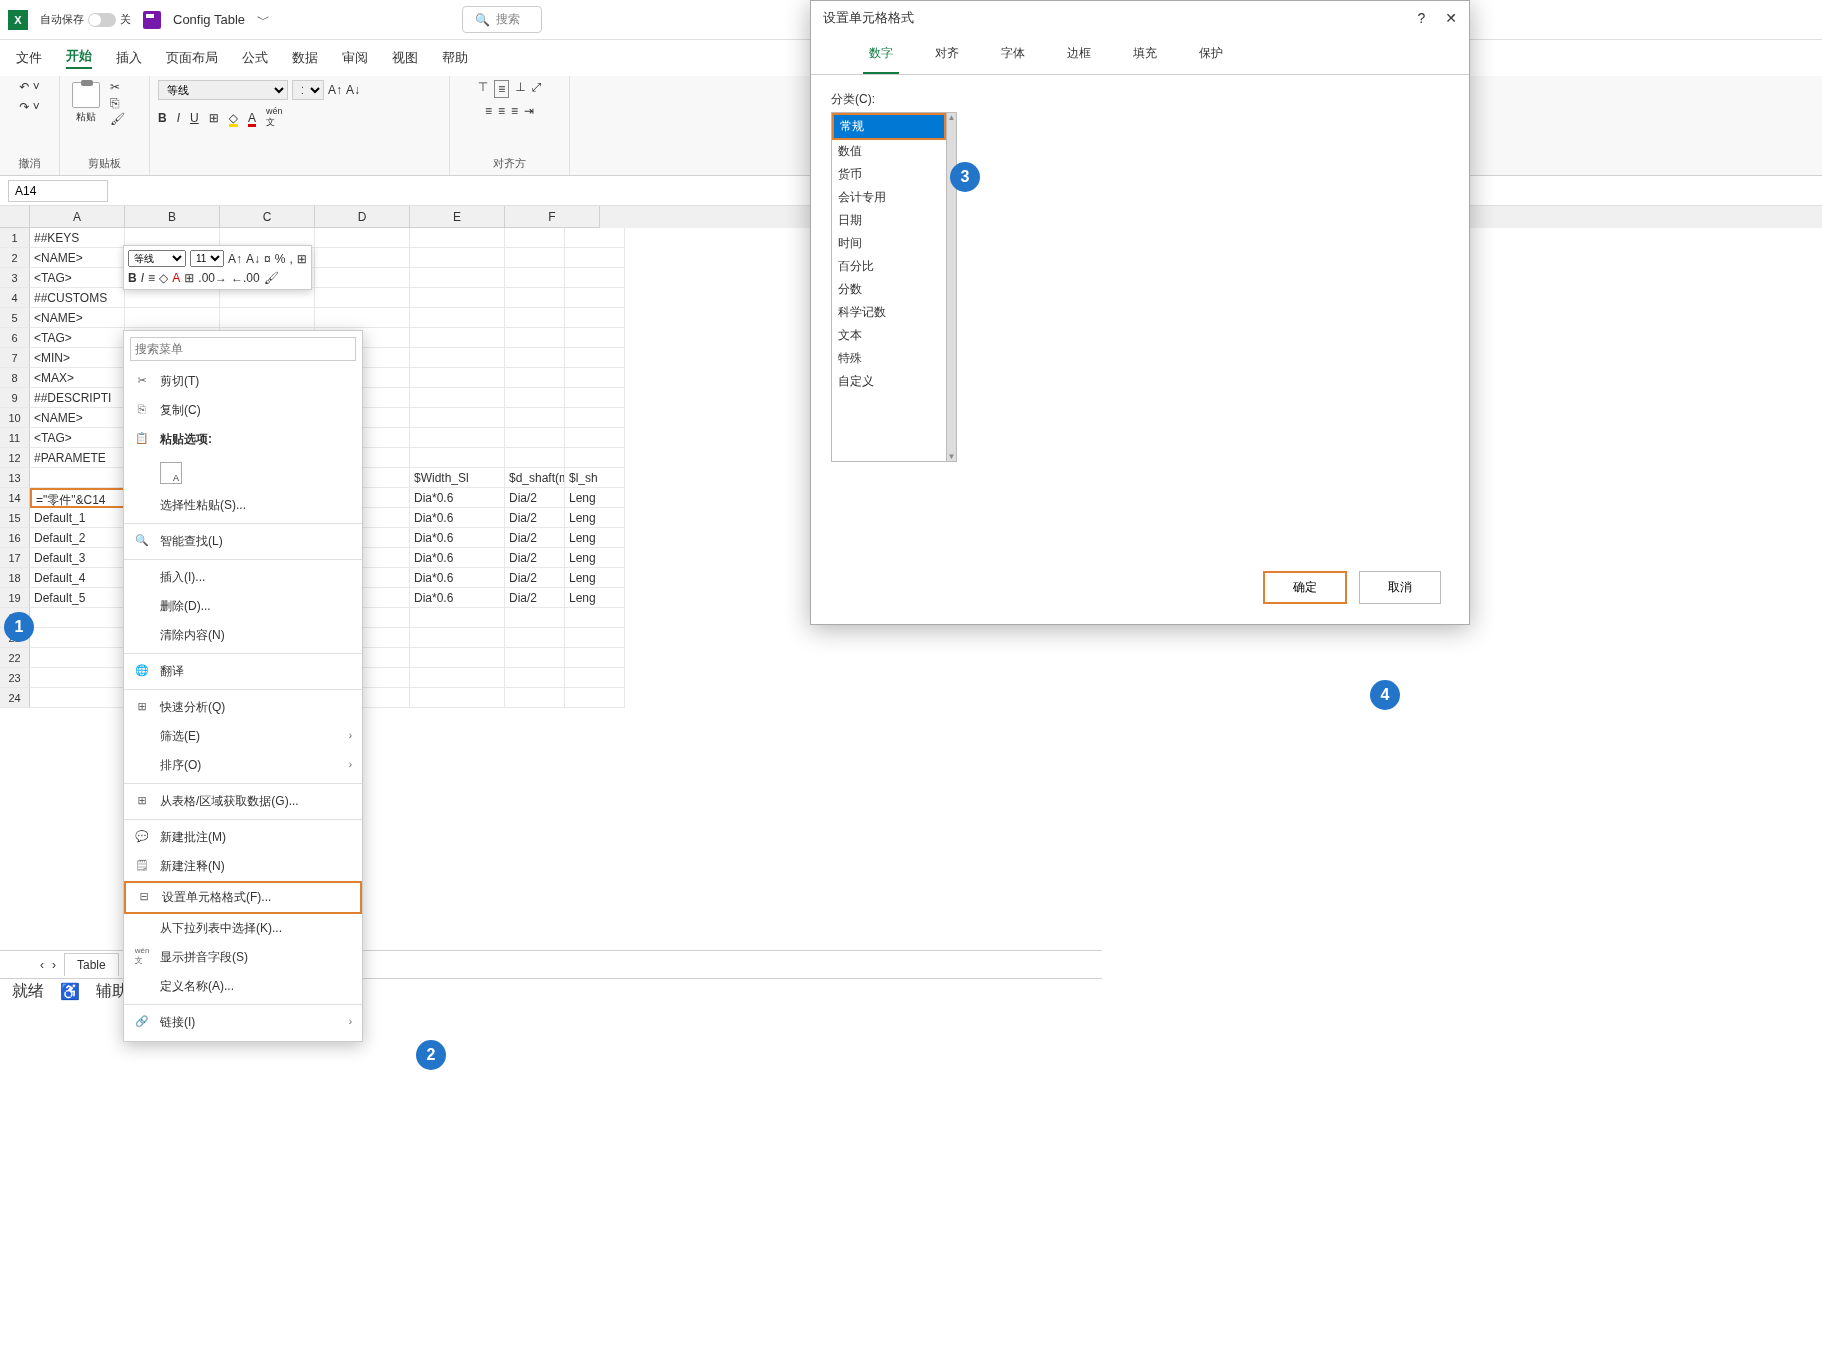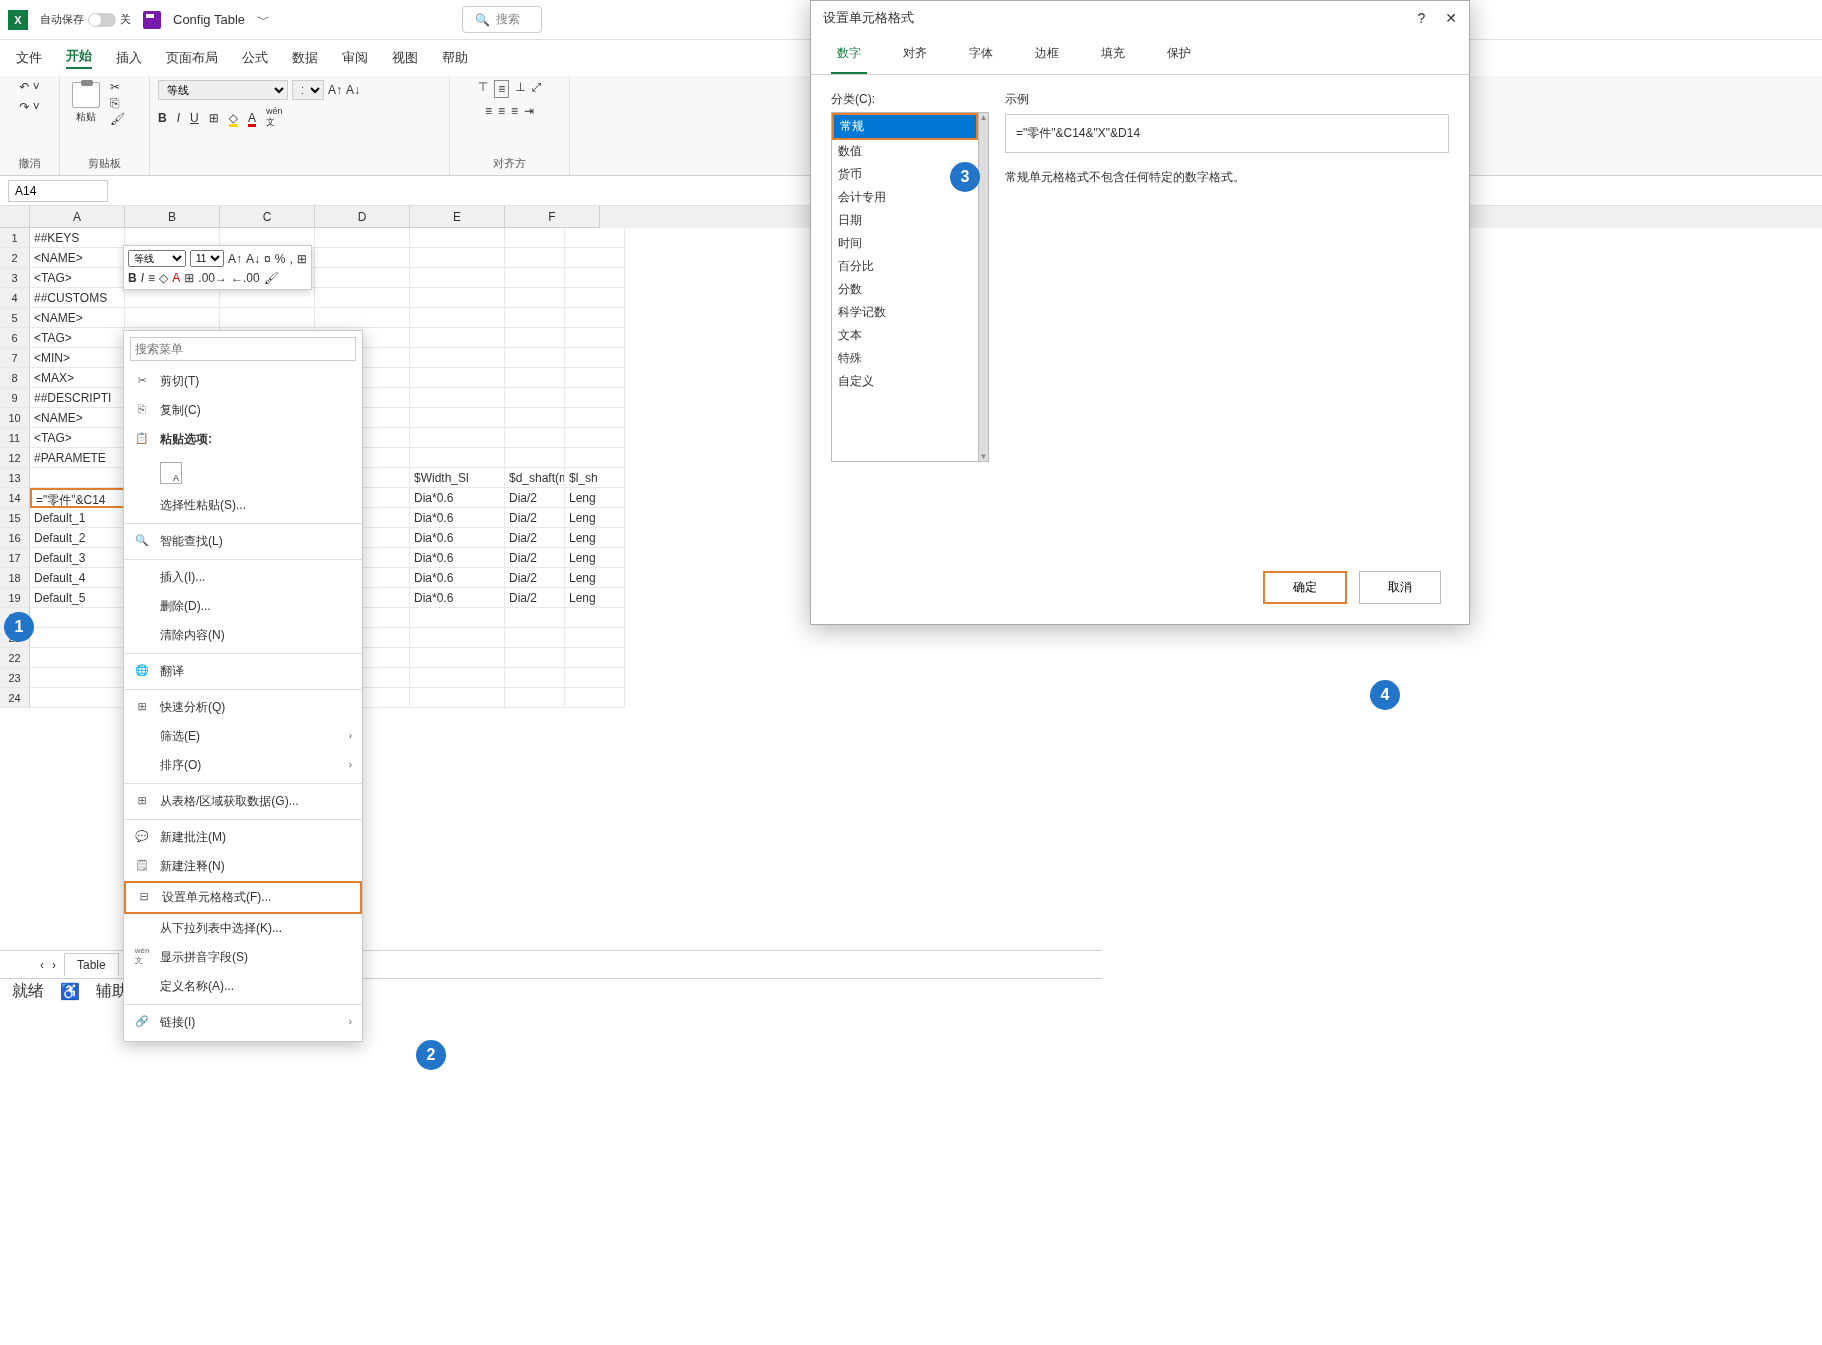--- a/index.html
+++ b/index.html
@@ -51,23 +51,23 @@
 .paste-opt-icon::after { content:"A"; position:absolute; bottom:0; right:2px; font-size:9px; }
 .sheet-tabs { position: absolute; top: 950px; left: 0; right: 720px; height: 28px; border-top: 1px solid #d0d0d0; display: flex; align-items: center; padding-left: 40px; gap: 8px; background:#fff; }
 .sheet-tab { padding: 4px 12px; border: 1px solid #ccc; border-bottom: none; background: #fff; font-size: 12px; }
 .statusbar { position: absolute; top: 978px; left: 0; right: 720px; height: 26px; border-top: 1px solid #d0d0d0; display: flex; align-items: center; padding: 0 12px; gap: 16px; font-size: 16px; background:#fff; }
 .badge { position: absolute; width: 30px; height: 30px; background: #2375c9; color: #fff; border-radius: 50%; display: flex; align-items: center; justify-content: center; font-size: 16px; font-weight: 600; z-index: 50; }
 .dialog { position: absolute; top: 0; left: 810px; width: 660px; background: #fff; border: 1px solid #aaa; box-shadow: 0 4px 24px rgba(0,0,0,0.3); z-index: 30; }
 .dlg-title { padding: 8px 12px; display: flex; justify-content: space-between; align-items: center; font-size: 13px; gap: 40px; }
 .dlg-title .right { display: flex; gap: 20px; font-size: 14px; }
 .dlg-tabs { display: flex; border-bottom: 1px solid #d0d0d0; padding: 0 20px; gap: 30px; }
 .dlg-tab { padding: 10px 6px; font-size: 12px; cursor: default; }
-.dlg-tab.active { border-bottom: 2px solid #107c41; color: #107c41; }
+.dlg-tab.active { border-bottom: 2px solid #107c41; color: #107c41; margin-left: 32px; }
 .dlg-body { padding: 16px 20px; display: flex; gap: 16px; min-height: 480px; }
-.cat-col { width: 158px; }
+.cat-col { width: 126px; }
 .cat-list { border: 1px solid #bbb; height: 350px; background: #fff; overflow: auto; }
 .cat-item { padding: 3px 6px; font-size: 12px; }
 .cat-item.sel { background: #0078d4; color: #fff; border: 2px solid #e08030; }
 .preview-col { flex: 1; }
 .preview-label { font-size: 12px; margin-bottom: 6px; }
 .preview-box { border: 1px solid #ccc; padding: 10px; min-height: 38px; margin-bottom: 16px; font-size: 12px; }
 .desc-text { font-size: 12px; }
 .dlg-footer { padding: 16px 28px 20px; display: flex; justify-content: flex-end; gap: 12px; }
 .dlg-btn { padding: 6px 28px; border: 1px solid #bbb; background: #fff; font-size: 12px; }
 .dlg-btn.hl { border: 2px solid #e08030; }
@@ -525,25 +525,20 @@
           <div class="cat-item">文本</div>
           <div class="cat-item">特殊</div>
           <div class="cat-item">自定义</div>
         </div>
         <div class="scroll-handle" style="border:1px solid #bbb;border-left:none;display:flex;flex-direction:column;justify-content:space-between;align-items:center;font-size:8px;color:#888">
             <span>▲</span>
             <span>▼</span>
           </div>
       </div>
     </div>
-    <div class="preview-col">
-      <div class="preview-label">示例</div>
-      <div class="preview-box">="零件"&amp;C14&amp;"X"&amp;D14</div>
-      <div class="desc-text">常规单元格格式不包含任何特定的数字格式。</div>
-    </div>
   </div>
   <div class="dlg-footer">
     <button class="dlg-btn hl">确定</button>
     <button class="dlg-btn">取消</button>
   </div>
 </div>
 
 <div class="badge" style="top:612px;left:4px">1</div>
 <div class="badge" style="top:1040px;left:416px">2</div>
 <div class="badge" style="top:162px;left:950px">3</div>

